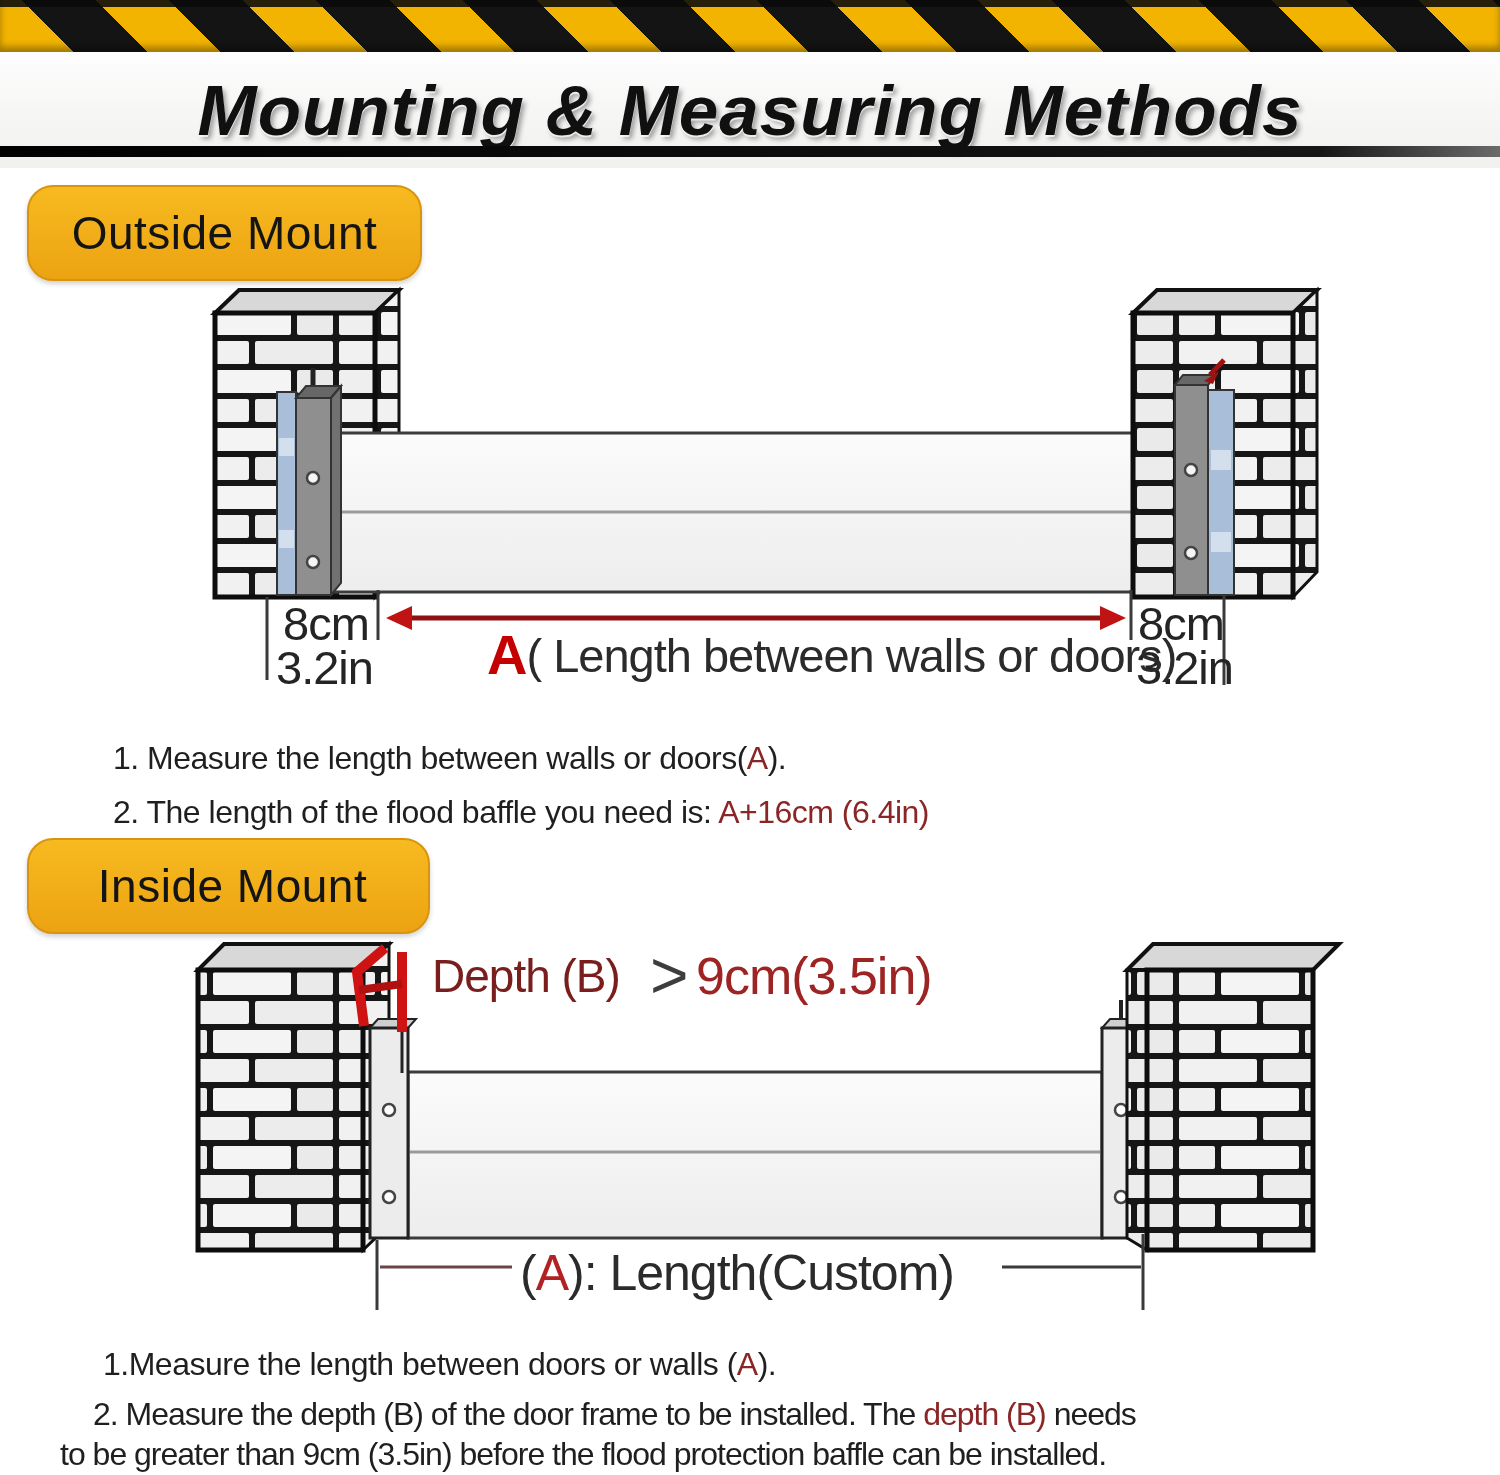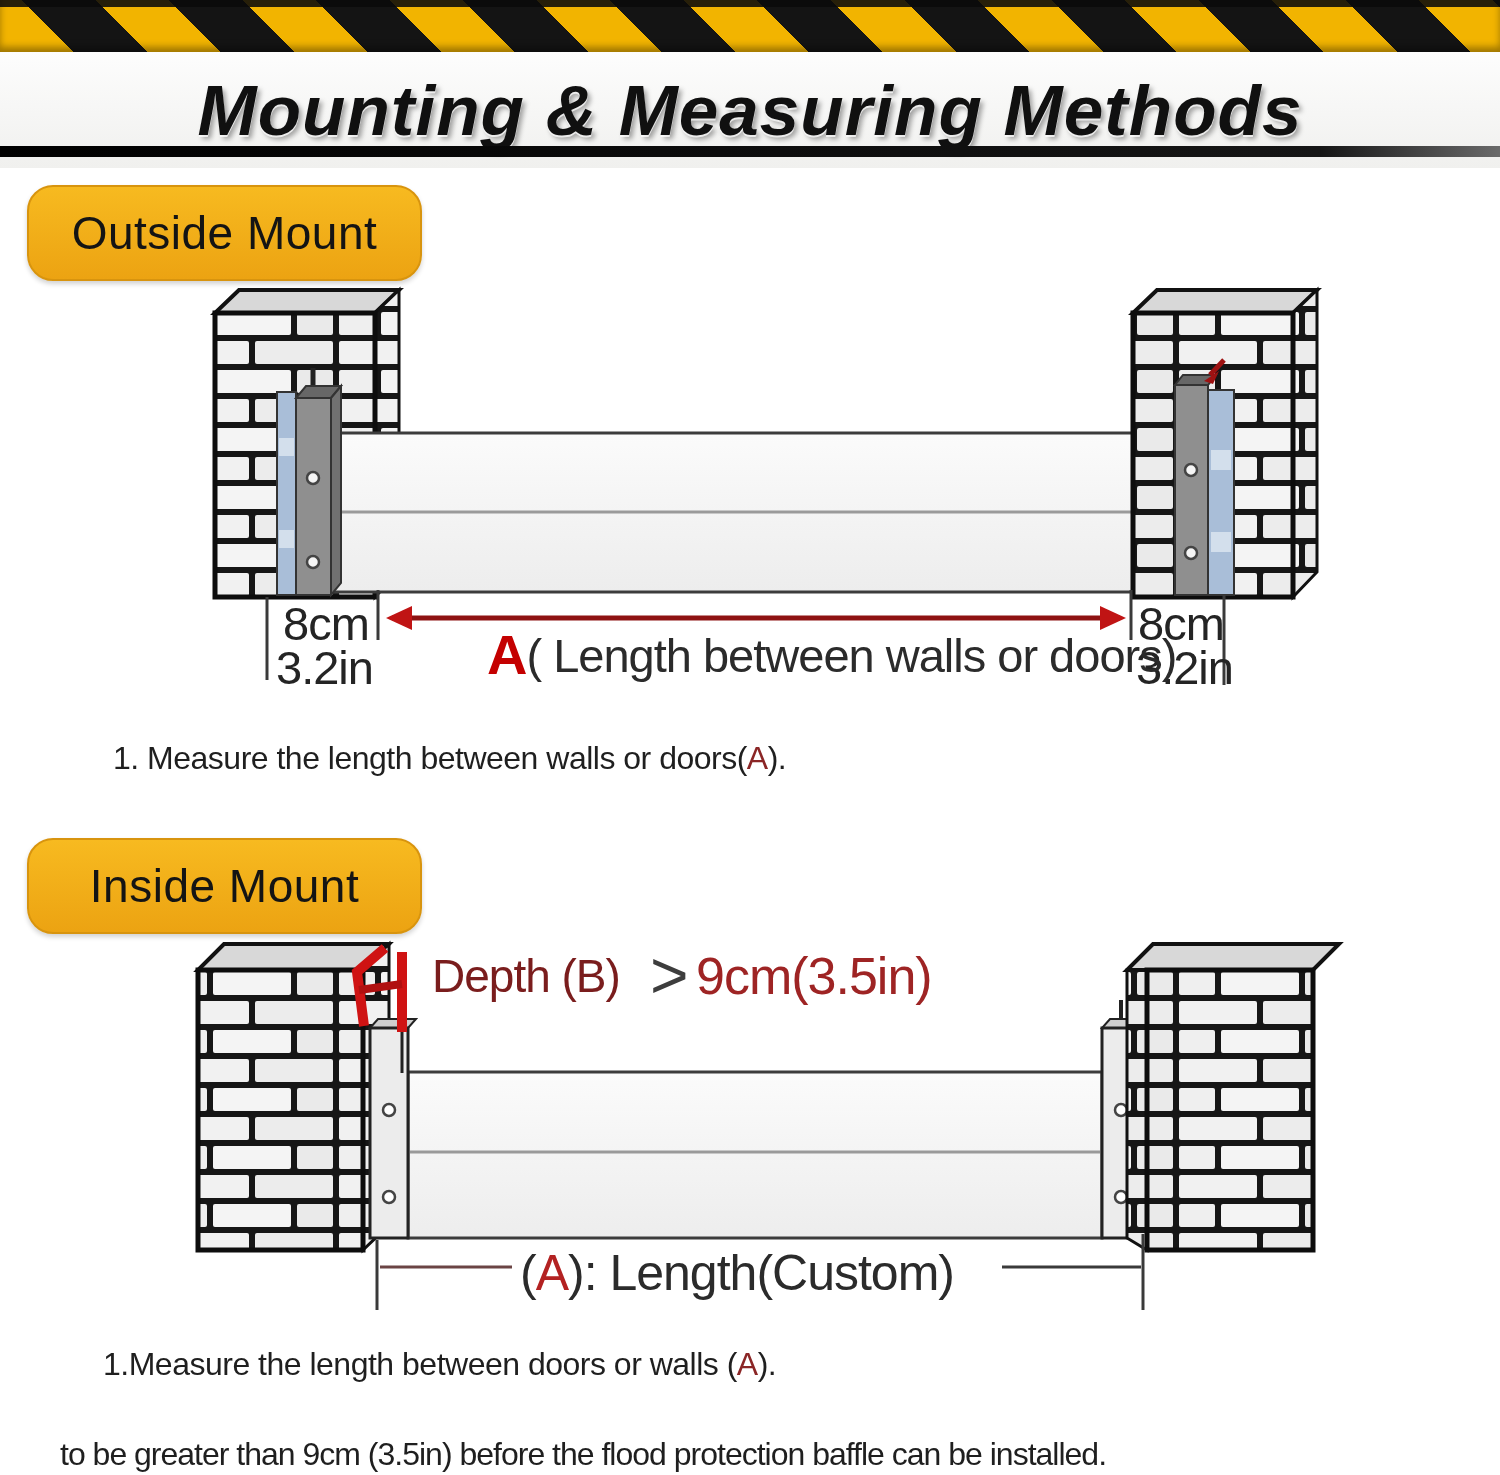--- a/index.html
+++ b/index.html
@@ -20,21 +20,21 @@
   .dark-bar{position:absolute;left:0;top:146px;width:1500px;height:11px;
         background:linear-gradient(90deg,#000 0%,#161616 88%,#6a6a6a 100%);}
 
   
   .badge{position:absolute;left:27px;width:391px;height:92px;border-radius:26px;
         background:linear-gradient(180deg,#f7ba20,#eca312);
         border:2px solid #d8940e;box-shadow:0 3px 5px rgba(0,0,0,.18);
         display:flex;align-items:center;justify-content:center;
         font-size:46px;color:#141414;letter-spacing:0.5px;}
   .badge-outside{top:185px;}
-  .badge-inside{top:838px;}
+  .badge-inside{top:838px;padding-left:8px;}
 
   
   .diagram{position:absolute;left:0;width:1500px;display:block;}
   .diagram-outside{top:280px;height:430px;}
   .diagram-inside{top:940px;height:395px;}
   .dim-text{font-family:"Liberation Sans",sans-serif;fill:#242424;letter-spacing:-1px;}
 
   
   .instr{position:absolute;white-space:nowrap;font-size:32px;color:#1f1f1f;}
   .instr .accent{color:#8b2626;}
@@ -137,20 +137,23 @@
     <text class="dim-text" x="1138" y="360" font-size="47">8cm</text>
     <text class="dim-text" x="1136" y="404" font-size="47">3.2in</text>
     <text x="487" y="394" font-size="47" class="dim-text">
       <tspan font-size="56" font-weight="bold" fill="#c40000">A</tspan><tspan dy="-2" fill="#2b2b2b">( Length between walls or doors)</tspan>
     </text>
   </svg>
 
   <div class="instr io1">
     <span>1. Measure the length between walls or doors(</span><span class="accent">A</span><span>).</span>
   </div>
+  <div class="instr io2">
+    <span>2. The length of the flood baffle you need is: </span><span class="accent">A+16cm (6.4in)</span>
+  </div>
 
   <div class="badge badge-inside">
     <span>Inside Mount</span>
   </div>
 
   <svg class="diagram diagram-inside" viewBox="0 0 1500 395" xmlns="http://www.w3.org/2000/svg">
 
     <g>
       <polygon points="198,30 363,30 389,4 224,4" fill="#d8d8d8" stroke="#111" stroke-width="4"></polygon>
       <polygon points="363,30 389,4 389,285 363,310" fill="url(#bricks)" stroke="#111" stroke-width="3"></polygon>
@@ -201,17 +204,20 @@
       <line x1="1002" y1="327" x2="1141" y2="327" stroke="#3a3a3a" stroke-width="3"></line>
     </g>
     <text x="520" y="350" font-size="50" class="dim-text" fill="#2b2b2b">
       <tspan fill="#2b2b2b">(</tspan><tspan fill="#b32222">A</tspan><tspan fill="#2b2b2b">): Length(Custom)</tspan>
     </text>
   </svg>
 
   <div class="instr ii1">
     <span>1.Measure the length between doors or walls (</span><span class="accent">A</span><span>).</span>
   </div>
+  <div class="instr ii2">
+    <span>2. Measure the depth (B) of the door frame to be installed. The </span><span class="accent">depth (B)</span><span> needs</span>
+  </div>
   <div class="instr ii3">
     <span>to be greater than 9cm (3.5in) before the flood protection baffle can be installed.</span>
   </div>
 
 </div>
 
 </body></html>

